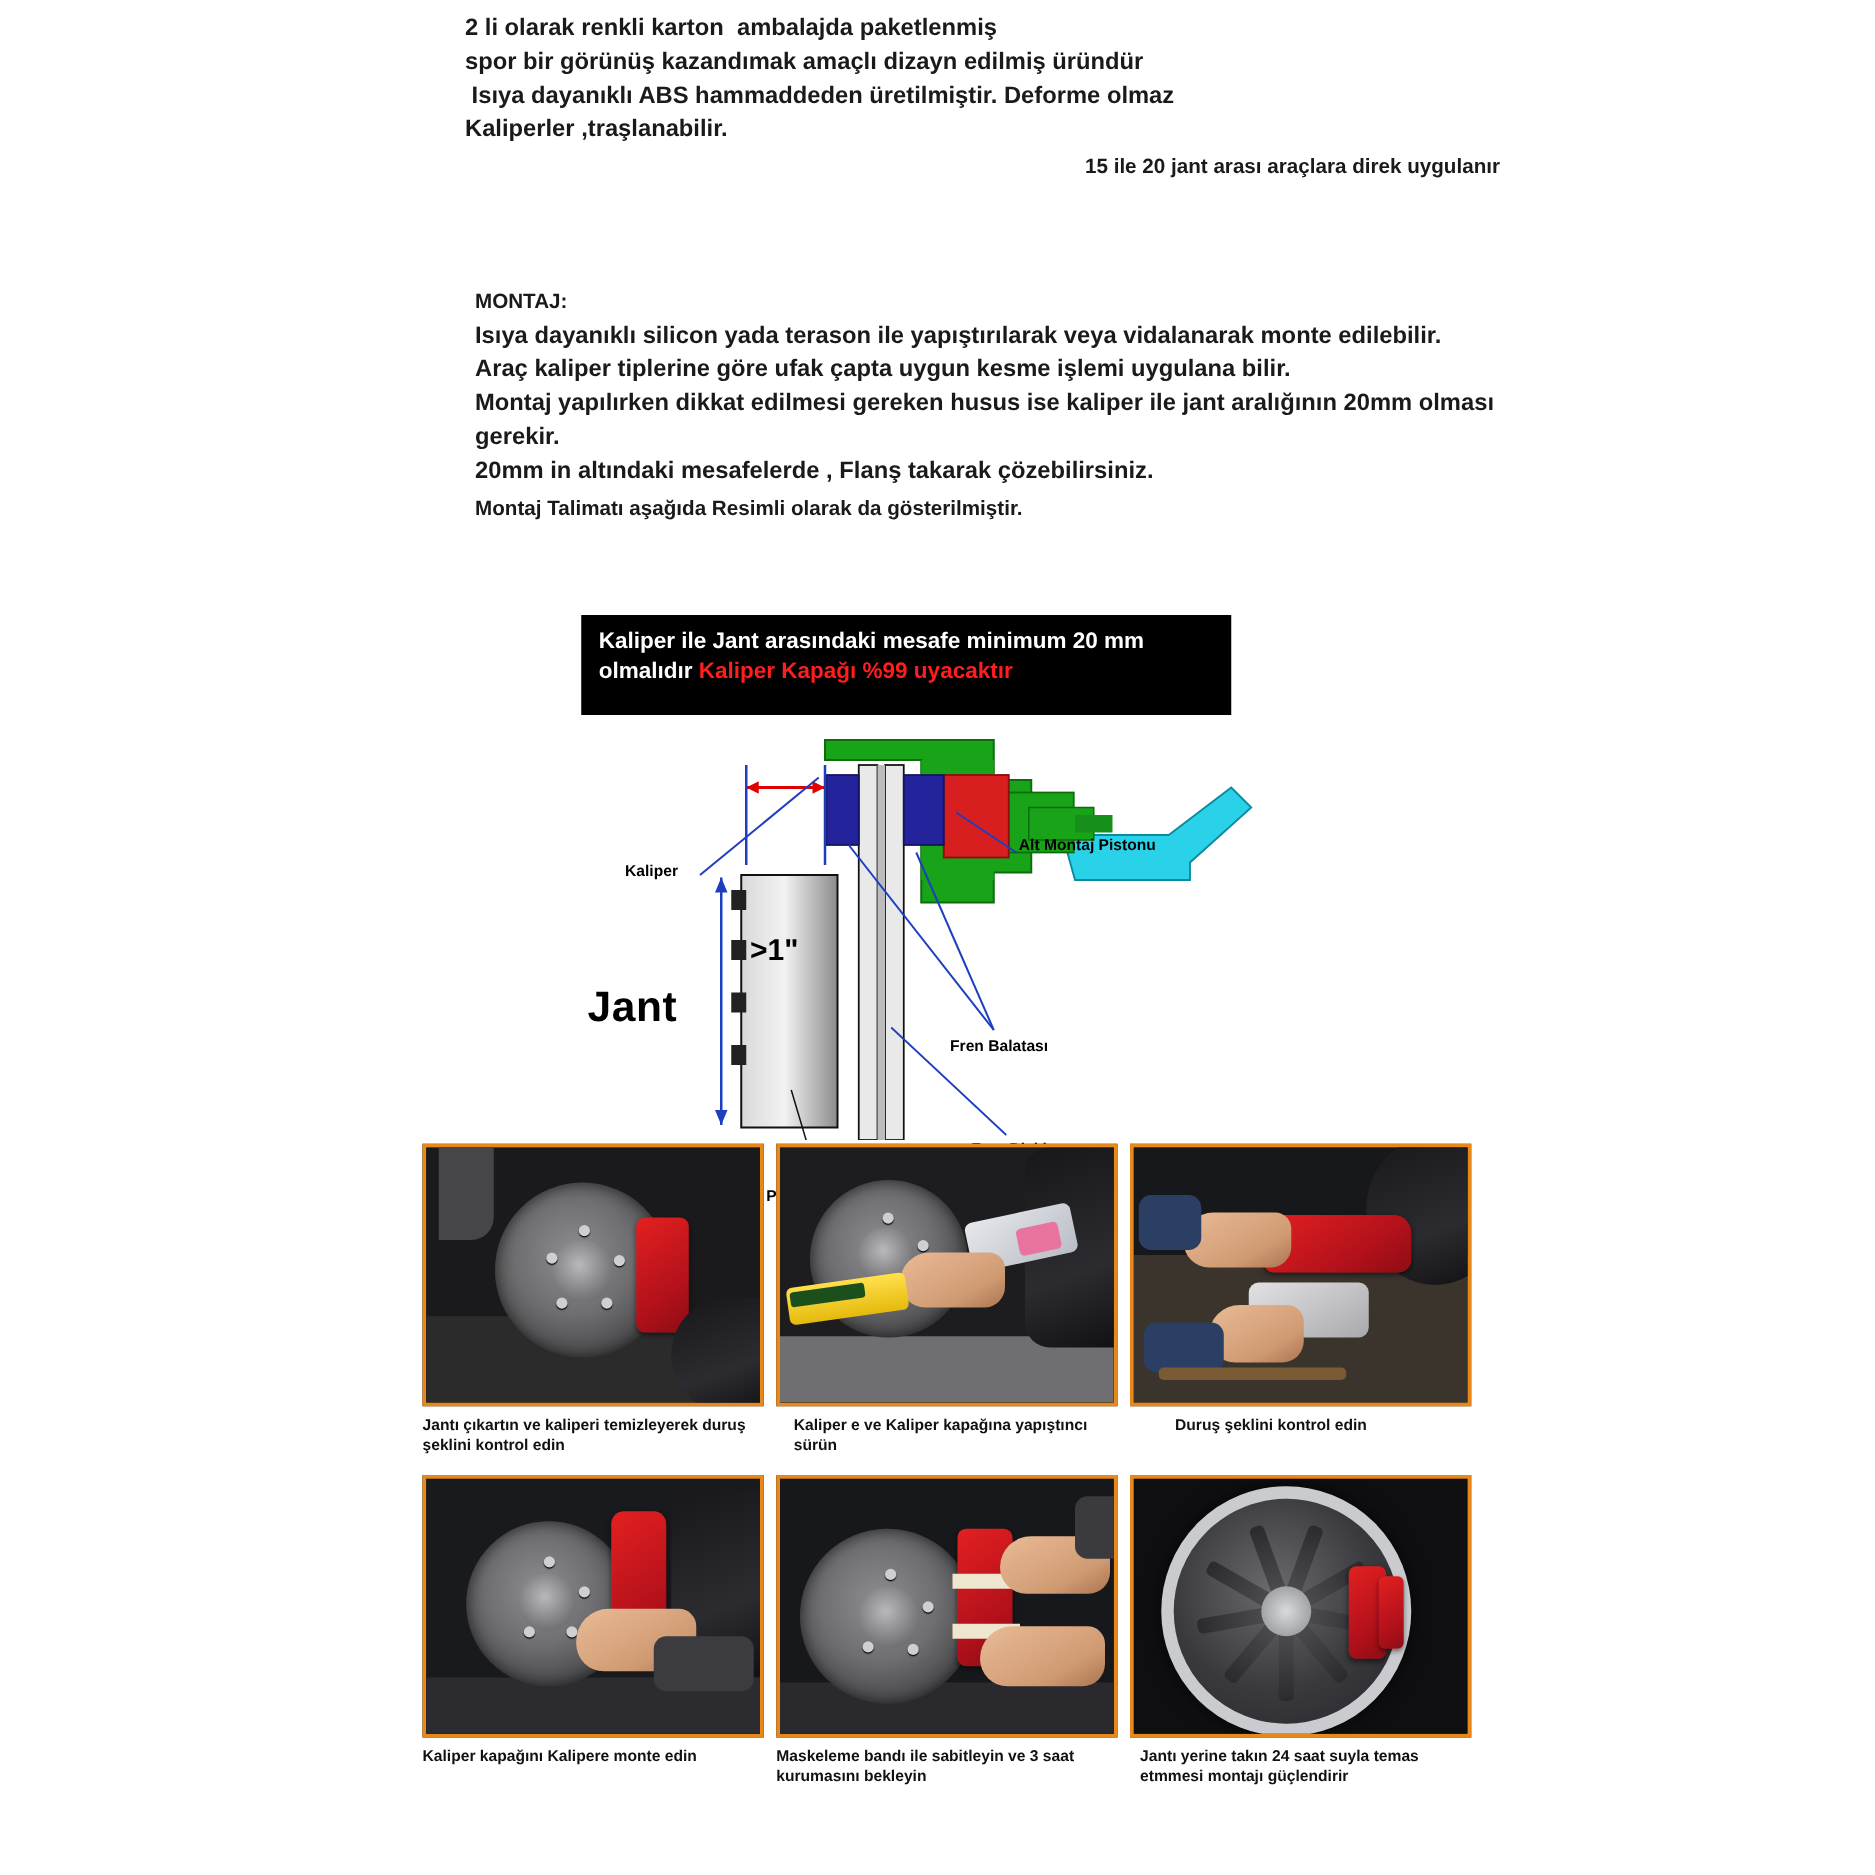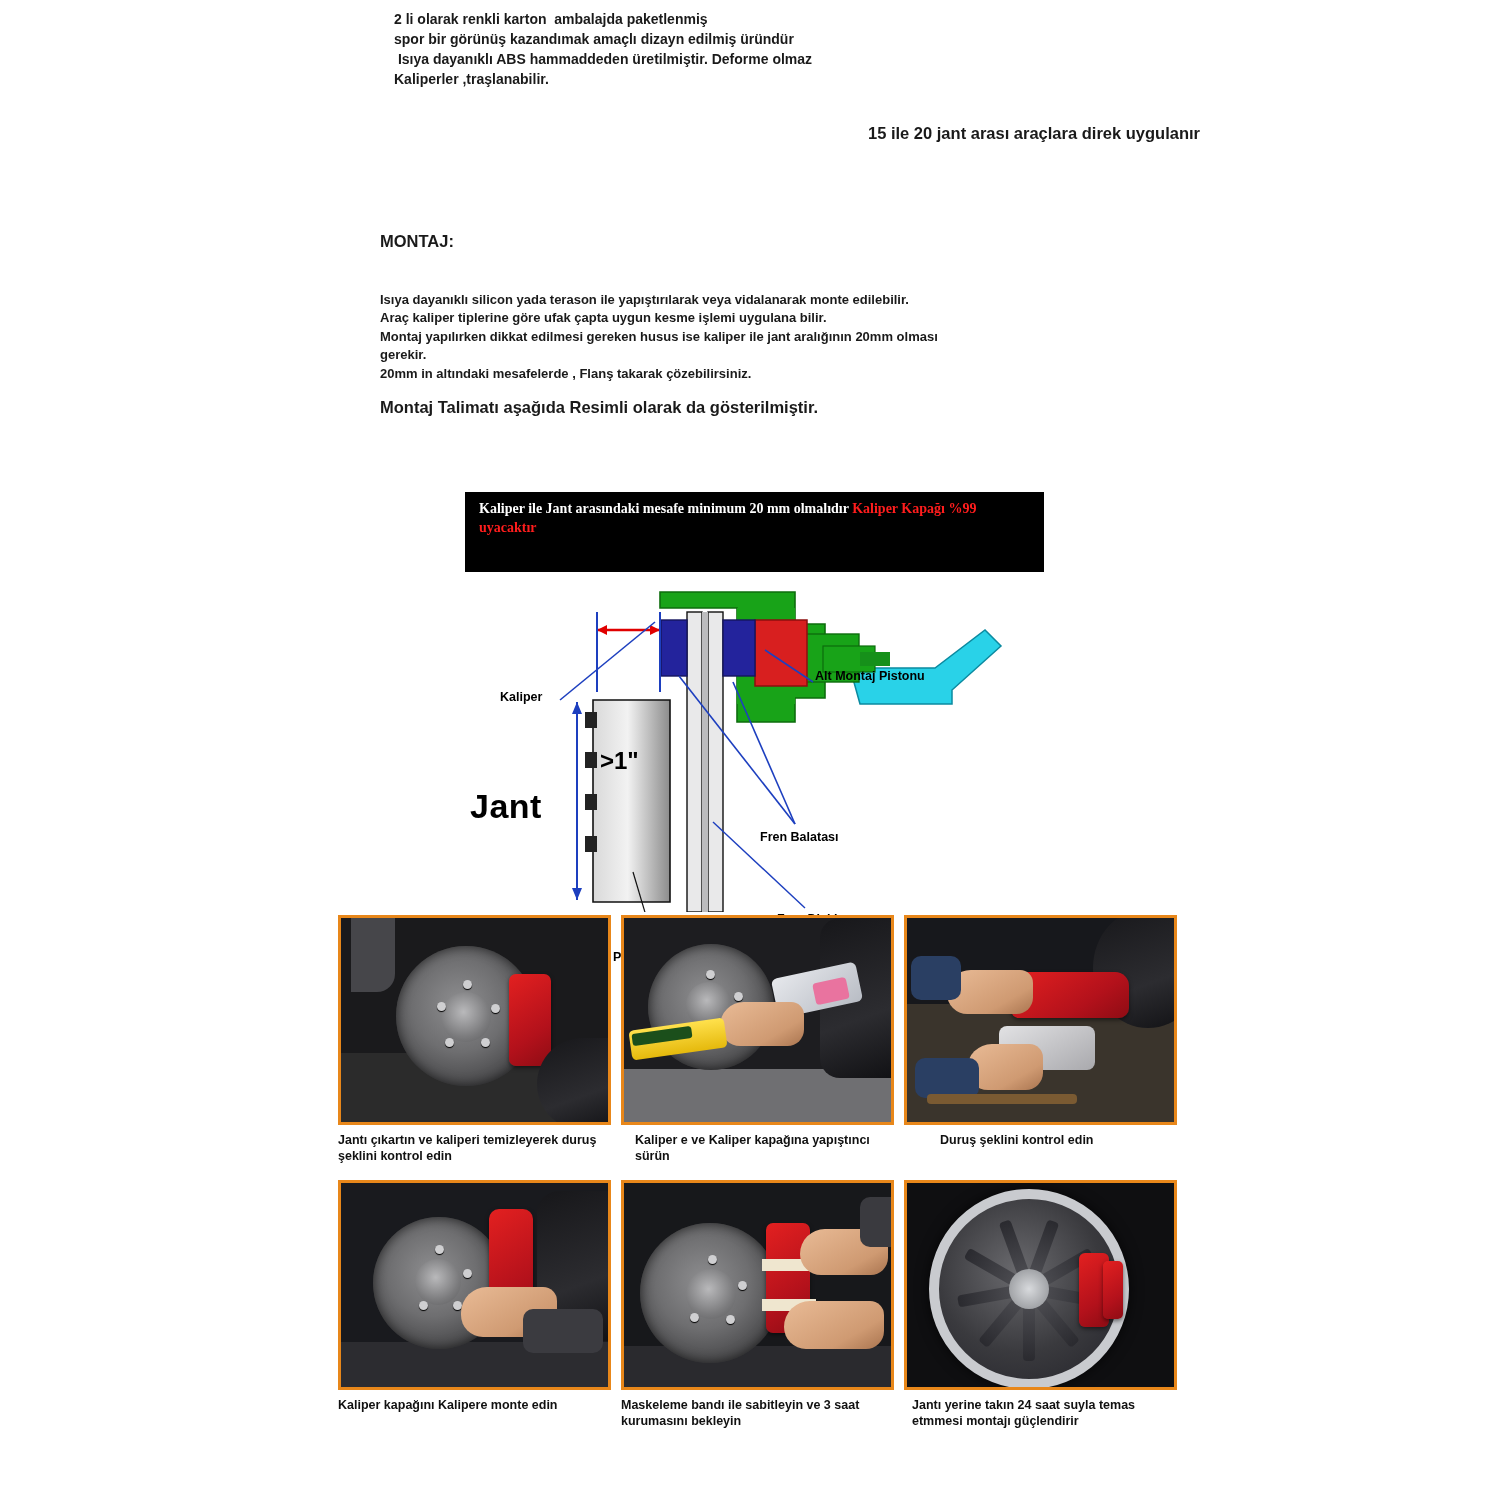--- a/index.html
+++ b/index.html
@@ -9,35 +9,35 @@
     background:#ffffff;
     font-family:"Liberation Sans", sans-serif;
     color:#000;
     position:relative;
     overflow:hidden;
   }
   .page { position:relative; width:1500px; height:1500px; }
 
   
   .txt-block { position:absolute; font-weight:bold; color:#1a1a1a; }
-  #intro-block { left:394px; top:10px; width:820px; font-size:14px; line-height:1.42; }
+  #intro-block { left:372px; top:10px; width:820px; font-size:19px; line-height:1.42; }
   #intro-block .line { white-space:pre; }
   #intro-usage { left:380px; top:124px; width:820px; font-size:16.5px;text-align:right; }
 
   #montaj-title { left:380px; top:232px; font-size:16.5px; }
-  #montaj-block { left:380px; top:256px; width:820px; font-size:13px; line-height:1.42;margin-top:35px; }
+  #montaj-block { left:380px; top:256px; width:820px; font-size:19px; line-height:1.42; }
   #montaj-note { left:380px; top:398px; width:820px; font-size:16.5px; }
 
   
   #diagram { position:absolute; left:465px; top:492px; width:540px; height:420px; }
 
   .banner {
-    position:absolute; left:0; top:0; width:579px; height:80px;
-    background:#000; color:#fff; font-weight:bold; font-size:14px;
-    padding:8px 12px 0 14px; line-height:1.35;font-family:Liberation Serif, serif;
+    position:absolute; left:0; top:0; width:520px; height:80px;
+    background:#000; color:#fff; font-weight:bold; font-size:18px;
+    padding:8px 12px 0 14px; line-height:1.35;
   }
   .banner .red { color:#ff1d1d; }
 
   .diagram-art { position:absolute; left:0; top:80px; width:540px; height:340px; }
 
   .lbl { position:absolute; font-size:12.5px; font-weight:bold; color:#000; white-space:nowrap; }
   #lbl-kaliper { left:35px; top:118px; }
   #lbl-piston  { left:350px; top:97px; }
   #lbl-balata  { left:295px; top:258px; }
   #lbl-disk    { left:312px; top:340px; }

